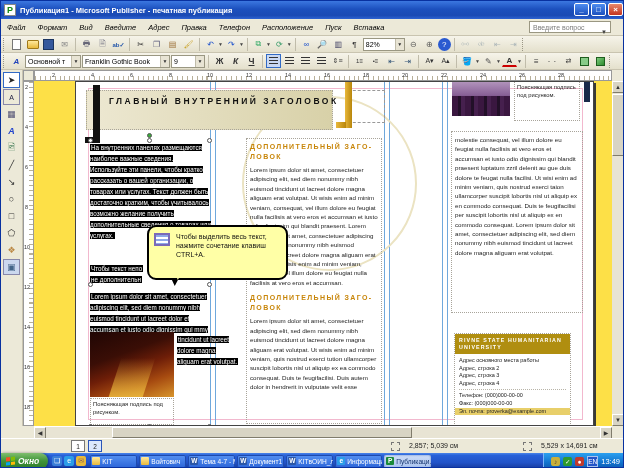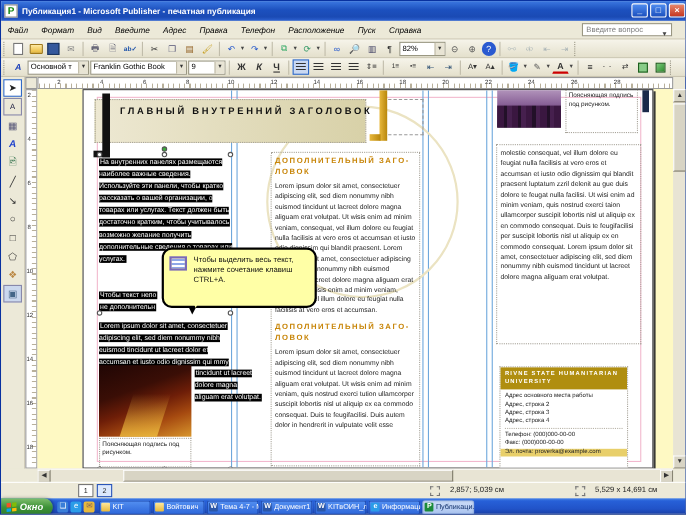--- a/index.html
+++ b/index.html
@@ -50,21 +50,21 @@
   .oic{width:17px;height:16px;display:flex;align-items:center;justify-content:center;font-size:9px;color:#35589C;border:1px solid transparent;}
   .oic.pressed{border:1px solid #316AC5;background:#fff;}
   
   .hruler{position:absolute;left:33px;top:69px;width:578px;height:11px;background:#fff;border:1px solid #999;
     background-image:repeating-linear-gradient(90deg,#B8B09A 0 1px,transparent 1px 4.9px);background-size:100% 4px;background-position:0 bottom;background-repeat:no-repeat;}
   .vruler{position:absolute;left:22px;top:80px;width:11px;height:345px;background:#fff;border:1px solid #999;
     background-image:repeating-linear-gradient(180deg,#B8B09A 0 1px,transparent 1px 4.9px);background-size:4px 100%;background-position:right 0;background-repeat:no-repeat;}
   .rnum{position:absolute;font-size:5.5px;color:#333;}
   .rcorner{position:absolute;left:22px;top:69px;width:11px;height:11px;background:#ECE9D8;border:1px solid #999;}
   
-  .canvas{position:absolute;left:33px;top:80px;width:578px;height:345px;background:#fef9c3;}
+  .canvas{position:absolute;left:33px;top:80px;width:578px;height:345px;background:#fde047;}
   .page{position:absolute;left:41px;top:0px;width:519px;height:345px;background:#fff;border:1px solid #444;
     box-shadow:2px 2px 0 #3a3a36;overflow:hidden;}
   .guide{position:absolute;top:0;bottom:0;width:1px;background:#6FA8DC;}
   .mguide{position:absolute;left:12px;right:10px;top:6px;bottom:5px;border:1px solid #F2B8CE;}
   .dotted{border:1px dotted #A8A49A;}
   .circle-dec{position:absolute;left:166px;top:14px;width:175px;height:175px;border:2px solid #EBE3C2;border-radius:50%;}
   .banner{position:absolute;left:10px;top:8px;width:247px;height:40px;
     background:linear-gradient(90deg,#EDE8D2,#D8D1A8);border:1px dotted #A8A49A;}
   .banner-title{position:absolute;left:33px;top:14px;font-size:8.5px;font-weight:bold;letter-spacing:2.5px;color:#111;white-space:nowrap;}
   .blackbar{position:absolute;left:17px;top:3px;width:7px;height:58px;background:#111;}
@@ -155,21 +155,21 @@
   <div class="menubar">
     <span class="menuitem">Файл</span>
     <span class="menuitem">Формат</span>
     <span class="menuitem">Вид</span>
     <span class="menuitem">Введите</span>
     <span class="menuitem">Адрес</span>
     <span class="menuitem">Правка</span>
     <span class="menuitem">Телефон</span>
     <span class="menuitem">Расположение</span>
     <span class="menuitem">Пуск</span>
-    <span class="menuitem">Справка</span>
+    <span class="menuitem">Вставка</span>
     <div class="qbox">
       <span>Введите вопрос</span>
       <span class="qcaret">▼</span>
     </div>
   </div>
 
   <div class="tbar" style="top:35px;">
     <div class="grip"></div>
     <div class="ic">
         <span class="pagei"></span>
@@ -465,15 +465,22 @@
       <span>KITвОИН_лаб...</span>
     </div>
     <div class="taskbtn">
       <span class="tbic" style="background:#2B9CE8;">e</span>
       <span>Информацио...</span>
     </div>
     <div class="taskbtn active">
       <span class="tbic" style="background:#1A8A3A;">P</span>
       <span>Публикаци...</span>
     </div>
+    <div class="tray">
+      <span class="trayic" style="background:#C8B03C;color:#543;">♪</span>
+      <span class="trayic" style="background:#2E9A2E;">✓</span>
+      <span class="trayic" style="background:#C03A2E;">●</span>
+      <span class="lang">EN</span>
+      <span>13:49</span>
+    </div>
   </div>
 
 </div>
 
 </body></html>

